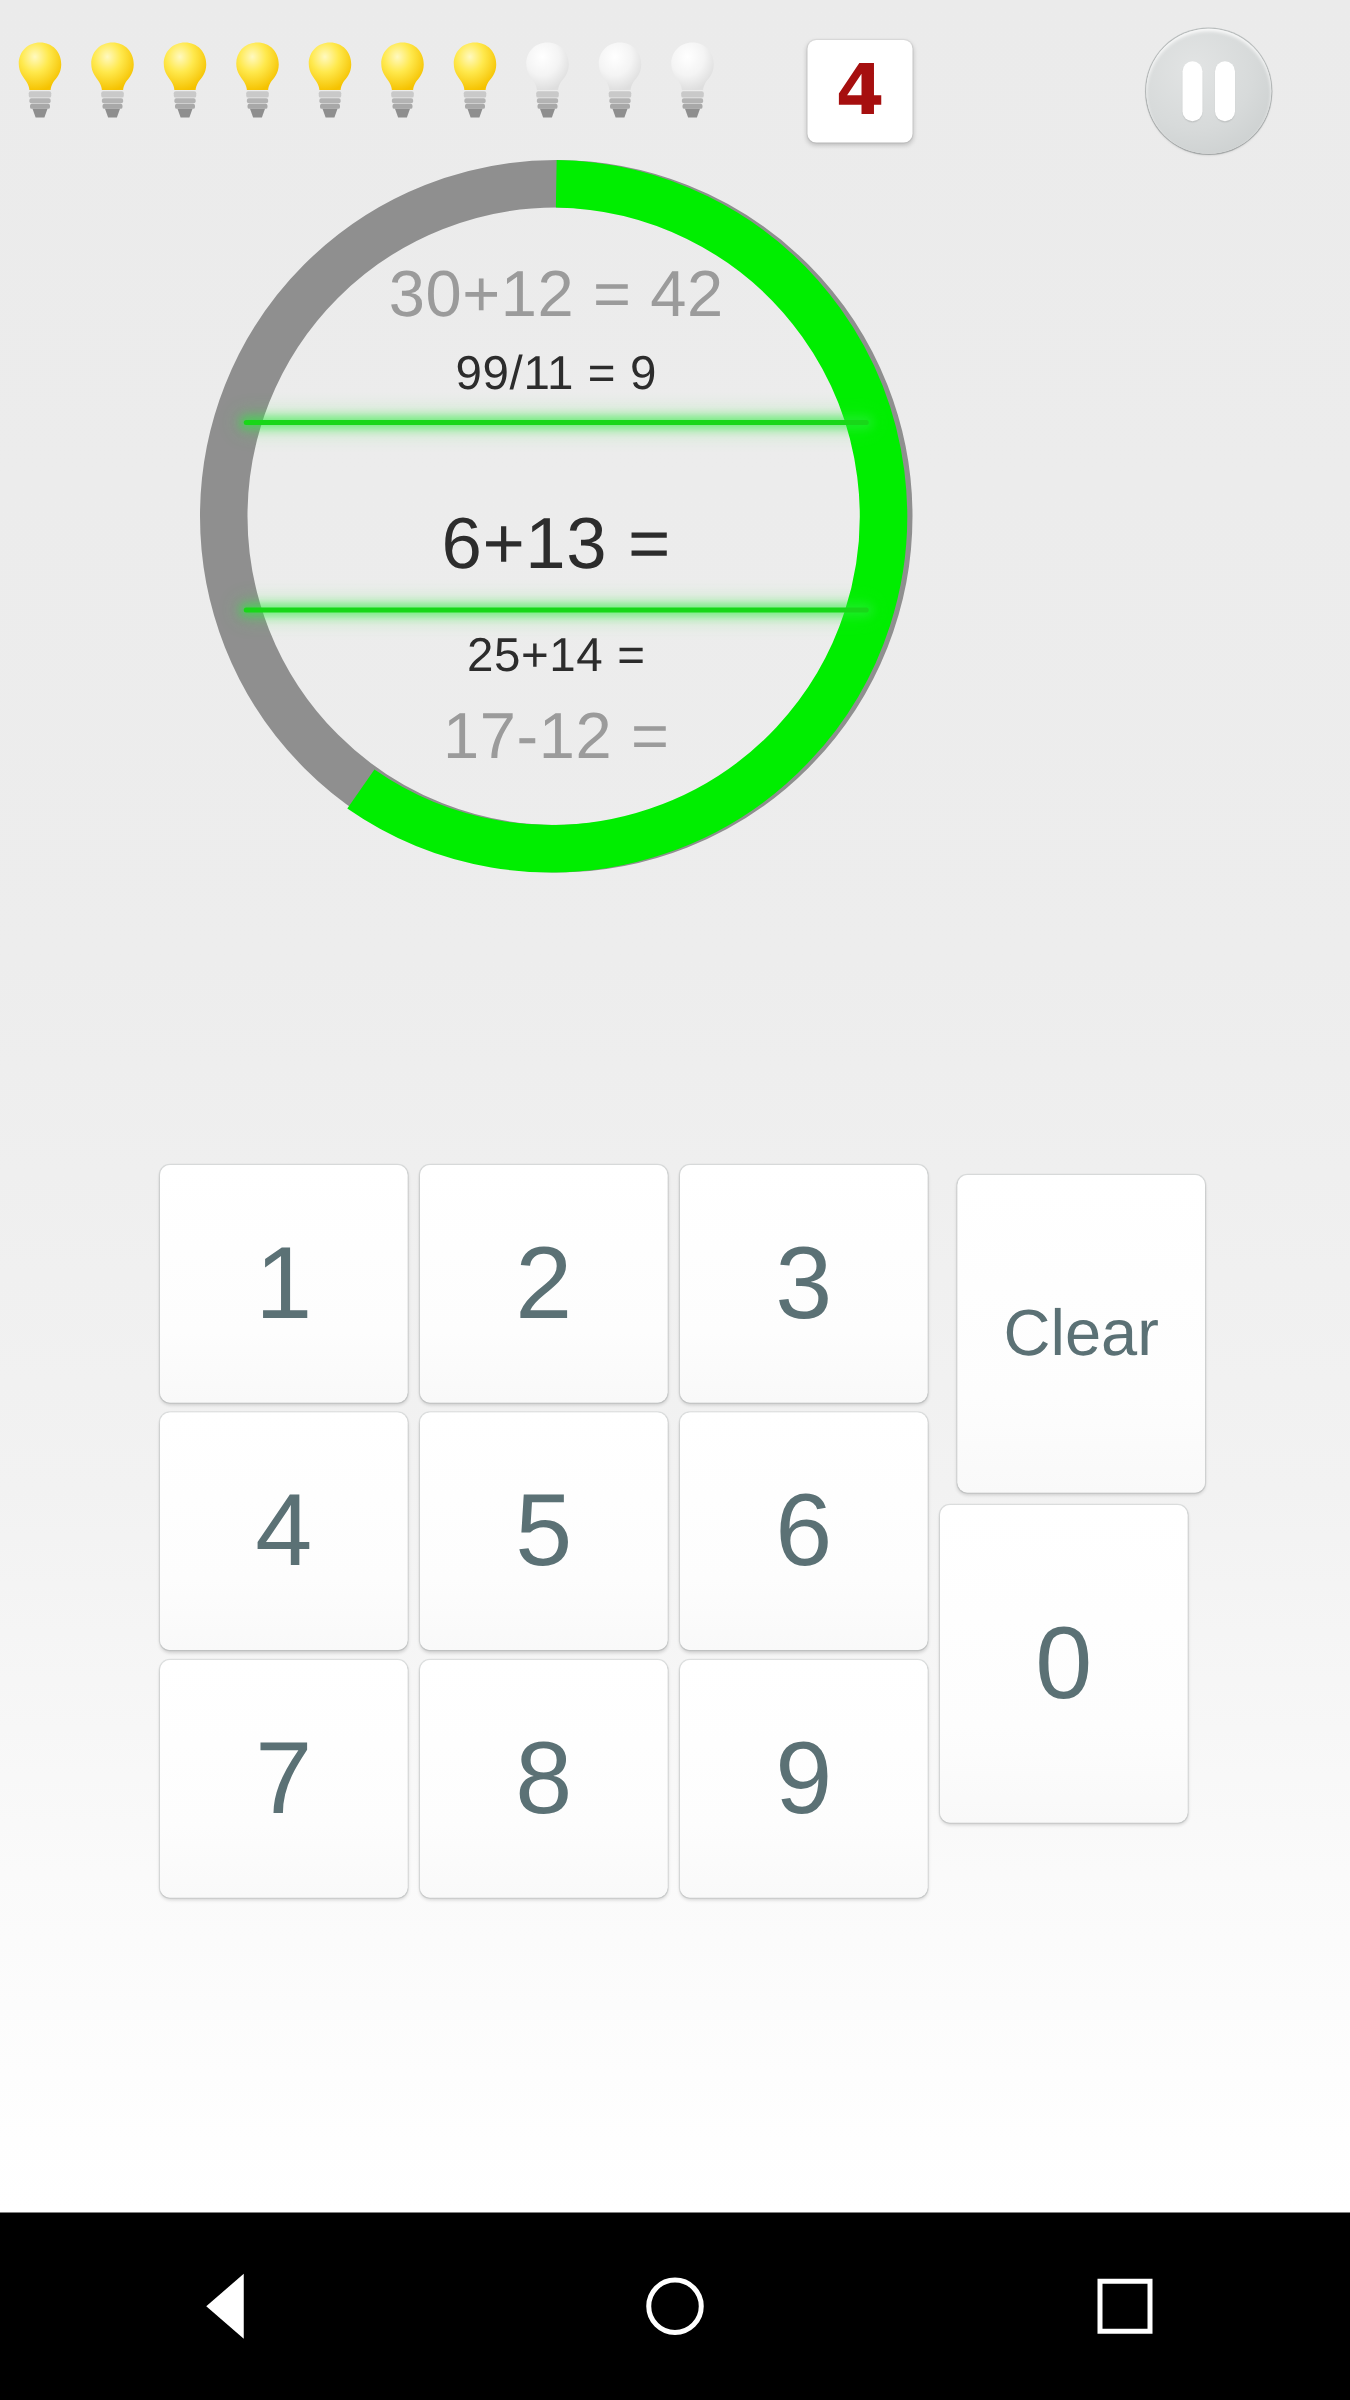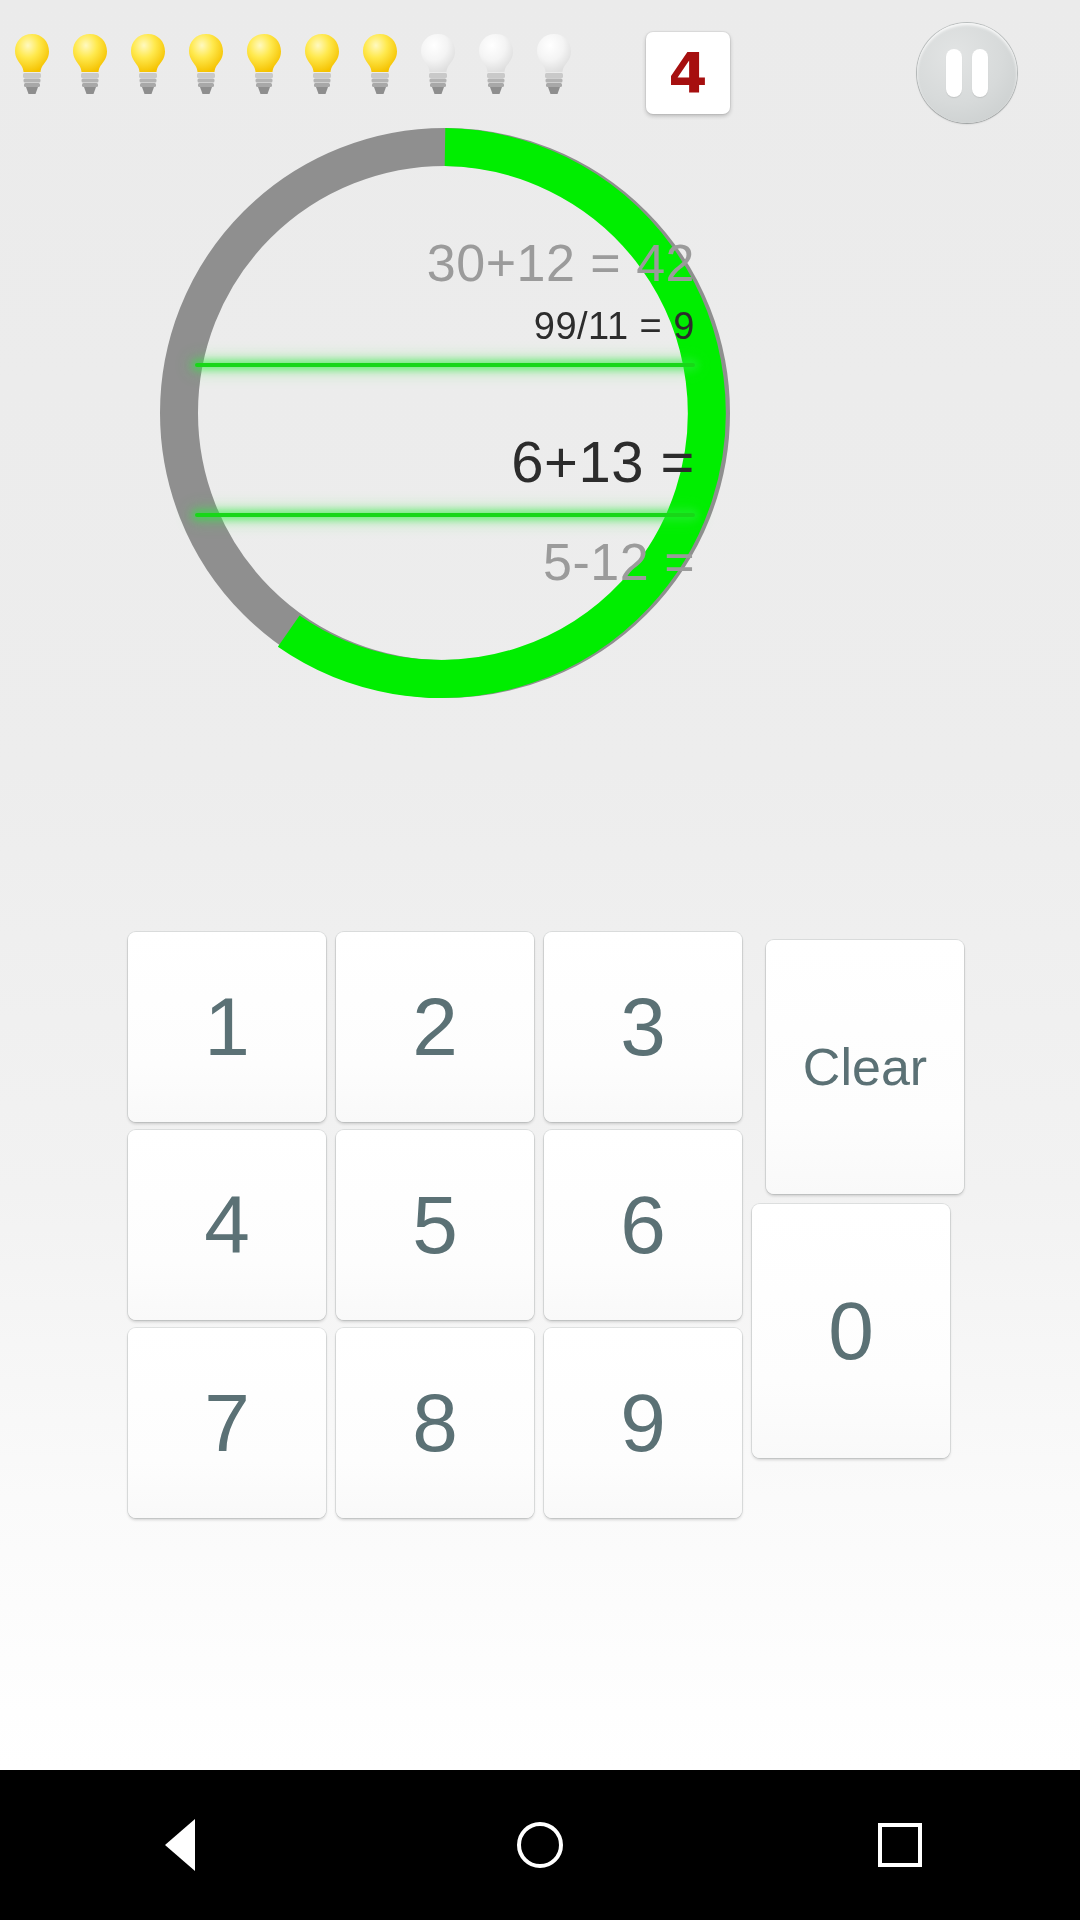--- a/index.html
+++ b/index.html
@@ -91,21 +91,21 @@
     position: absolute;
     left: 140px; top: 108px;
     width: 610px; height: 610px;
     display: flex;
     flex-direction: column;
     align-items: center;
     justify-content: center;
   }
   .eq-row {
     width: 500px;
-    text-align: right;
+    text-align: center;
     font-family: "Liberation Sans", sans-serif;
     letter-spacing: 0.5px;
     white-space: nowrap;
   }
   .eq-faded {
     color: #9b9b9b;
     font-size: 52px;
     font-weight: 400;
     line-height: 1.42;
   }
@@ -322,21 +322,22 @@
       <path d="M 305 39 A 266 266 0 1 1 148.7 523.2" fill="none" stroke="#00ee00" stroke-width="38" stroke-linecap="butt"></path>
     </svg>
   </div>
 
   <div class="equations">
     <div class="eq-row eq-faded">30+12 = 42</div>
     <div class="eq-row eq-normal">99/11 = 9</div>
     <div class="eq-sep"></div>
     <div class="eq-row eq-current">6+13 =</div>
     <div class="eq-sep"></div>
-    <div class="eq-row eq-faded">5-12 =</div>
+    <div class="eq-row eq-normal">25+14 =</div>
+    <div class="eq-row eq-faded">17-12 =</div>
   </div>
 
   <div class="keypad">
     <div class="key" style="left:0px;   top:0px;   width:198px; height:190px;">1</div>
     <div class="key" style="left:208px; top:0px;   width:198px; height:190px;">2</div>
     <div class="key" style="left:416px; top:0px;   width:198px; height:190px;">3</div>
 
     <div class="key" style="left:0px;   top:198px; width:198px; height:190px;">4</div>
     <div class="key" style="left:208px; top:198px; width:198px; height:190px;">5</div>
     <div class="key" style="left:416px; top:198px; width:198px; height:190px;">6</div>

